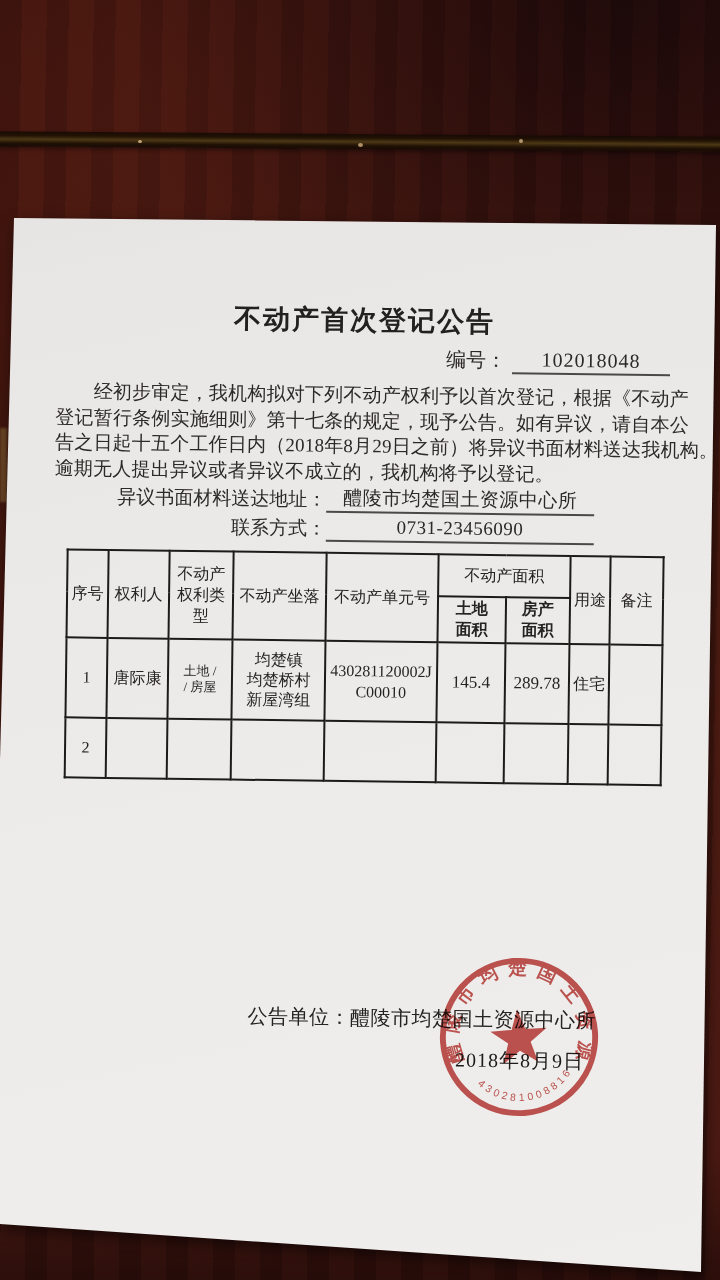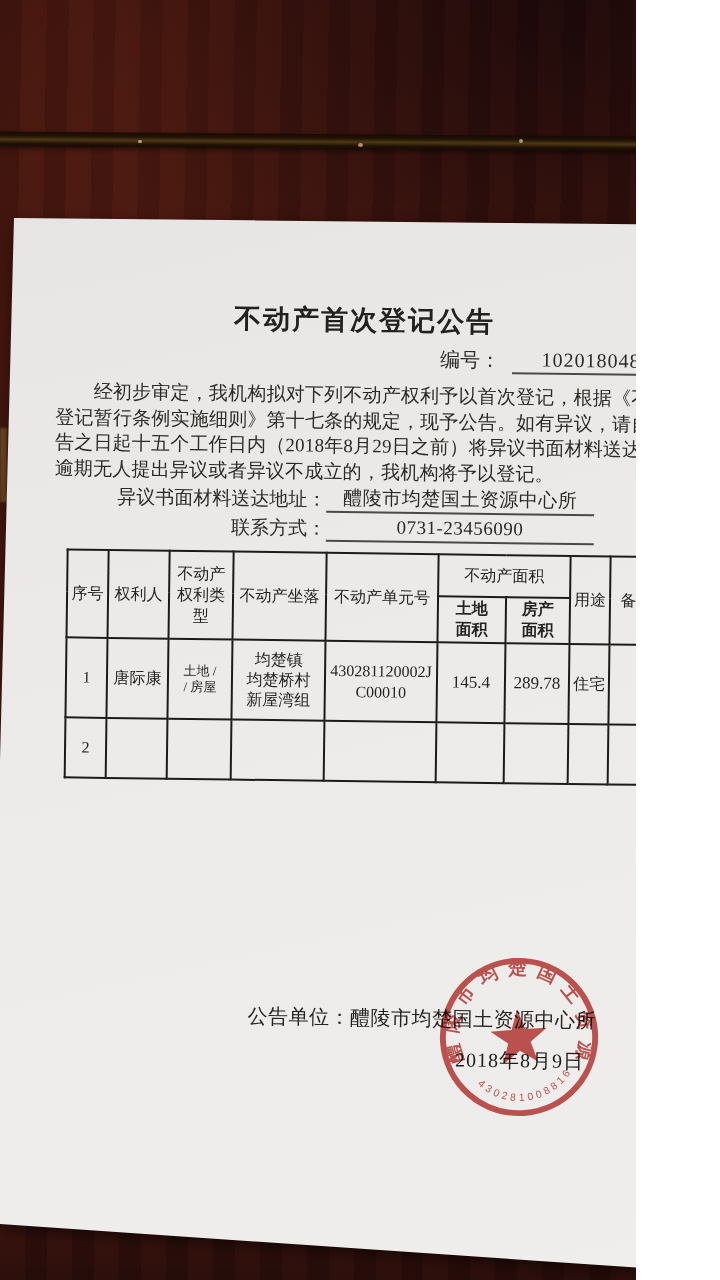--- a/index.html
+++ b/index.html
@@ -1,17 +1,17 @@
 <!DOCTYPE html>
 <html><head>
 <meta charset="utf-8">
 <style>
   html,body{margin:0;padding:0;}
   .scene{
-    position:relative;width:636px;height:1280px;overflow:hidden;
+    position:relative;width:720px;height:1280px;overflow:hidden;
     font-family:"Liberation Serif","DejaVu Serif",serif;
     background:
       radial-gradient(130% 70% at 88% 0%, rgba(5,2,8,0.55), rgba(0,0,0,0) 55%),
       radial-gradient(90% 50% at 25% 6%, rgba(100,35,22,0.30), rgba(0,0,0,0) 60%),
       linear-gradient(0deg, rgba(0,0,0,0.38), rgba(0,0,0,0) 10%),
       repeating-linear-gradient(91deg, rgba(0,0,0,0.10) 0 22px, rgba(140,60,40,0.08) 22px 47px),
       linear-gradient(178deg, #3c130d 0%, #47170f 28%, #4a1a11 55%, #421510 100%);
   }
   .wood-groove{
     position:absolute;left:-6px;right:-6px;top:134px;height:15px;
@@ -36,21 +36,21 @@
   }
   .paper-content{
     position:absolute;left:10px;top:218px;width:702px;
     transform:rotate(0.75deg);transform-origin:30px 0px;
     color:#2c2a27;
   }
   .doc-inner{padding:80px 38px 0 48px;}
 
   .doc-title{font-size:27px;font-weight:700;letter-spacing:2px;text-align:center;color:#232120;}
   .serial-row{display:flex;justify-content:flex-end;align-items:flex-end;margin-top:7px;font-size:20px;padding-right:2px;}
-  .serial-label{margin-right:12px;}
+  .serial-label{margin-right:6px;}
   .serial-value{display:inline-block;width:158px;text-align:center;border-bottom:2px solid #4b4946;padding-bottom:1px;letter-spacing:1px;}
 
   .body-para{margin-top:10px;font-size:19px;line-height:25.5px;white-space:pre;text-indent:2em;letter-spacing:0.2px;}
 
   .contact-row{display:flex;align-items:flex-end;font-size:19px;line-height:27px;}
   .c-label{width:272px;text-align:right;}
   .c-value{width:268px;text-align:center;border-bottom:2px solid #4b4946;letter-spacing:0.5px;}
 
   table.announce{margin:10px 0 0 13px;width:596px;border-collapse:collapse;table-layout:fixed;font-size:16px;color:#262422;}
   table.announce th, table.announce td{border:2px solid #1b1b1b;padding:1px 2px;font-weight:normal;text-align:center;vertical-align:middle;}

